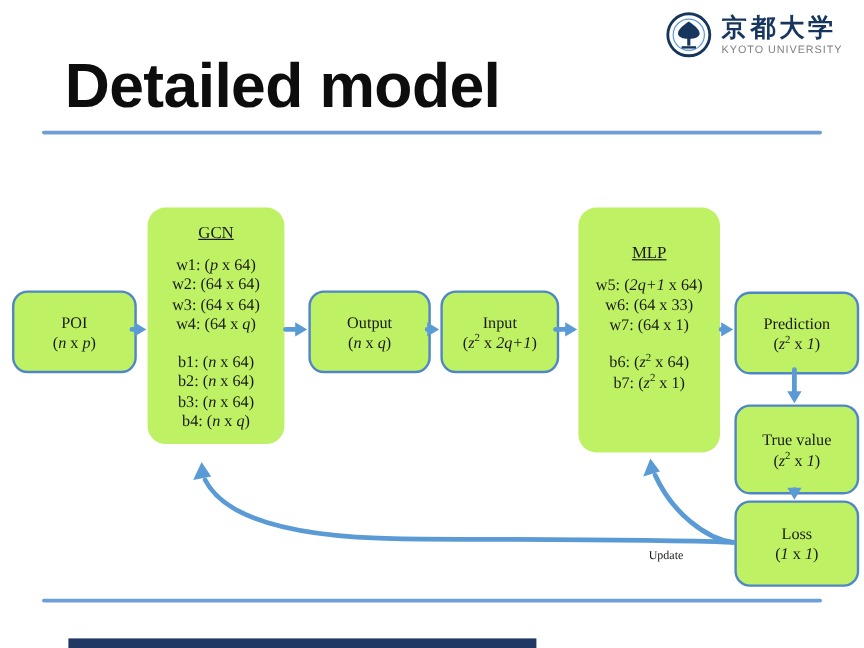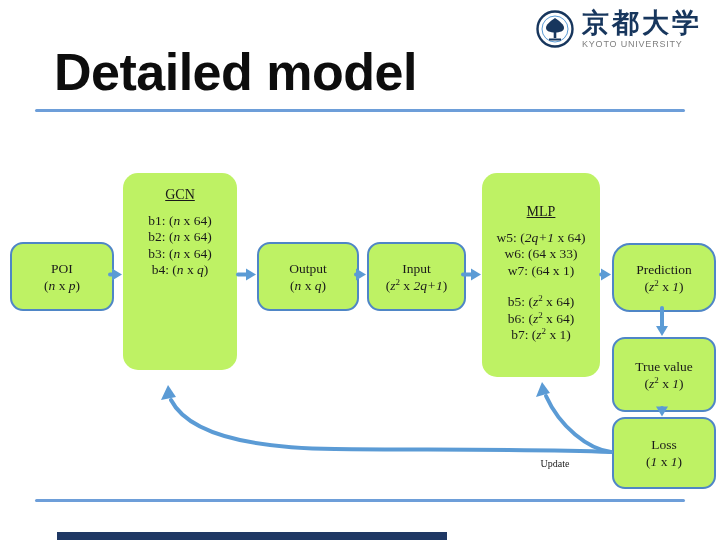--- a/index.html
+++ b/index.html
@@ -13,21 +13,21 @@
     font-family:"Liberation Sans",sans-serif;font-weight:700;
     font-size:52px;line-height:44px;color:#0d0d0d;letter-spacing:-0.5px;
   }
   .rule{position:absolute;left:35px;width:650px;height:3px;background:#6d9ed9;border-radius:2px;}
   .rule.top{top:109px;}
   .rule.bottom{top:499px;}
   .footer-bar{position:absolute;left:57px;top:532px;width:390px;height:8px;background:#1f3864;}
   
   .logo{position:absolute;right:18px;top:9px;display:flex;align-items:center;gap:7px;}
   .logo-text{display:flex;flex-direction:column;line-height:1;}
-  .logo-jp{font-family:"Liberation Serif",serif;font-size:27px;font-weight:700;color:#17365d;letter-spacing:3px;}
+  .logo-jp{font-family:"Liberation Serif",serif;font-size:21px;font-weight:700;color:#17365d;letter-spacing:3px;}
   .logo-en{font-family:"Liberation Sans",sans-serif;font-size:9px;color:#7f7f7f;letter-spacing:0.8px;margin-top:3px;}
   
   .node{
     position:absolute;background:#bef264;border:2.5px solid #4f86c6;border-radius:13px;
     display:flex;flex-direction:column;align-items:center;justify-content:center;
     font-size:13.5px;line-height:17px;text-align:center;
   }
   .panel{
     position:absolute;background:#bef264;border-radius:15px;
     font-size:13.5px;line-height:16.5px;text-align:center;
@@ -61,20 +61,26 @@
   <div class="rule top"></div>
 
   <div class="node" style="left:10px;top:242px;width:100px;height:65px;">
     <div>POI</div>
     <div>(<i>n</i> x <i>p</i>)</div>
   </div>
 
   <div class="panel" style="left:123px;top:173px;width:114px;height:197px;padding-top:14px;box-sizing:border-box;">
     <div class="panel-title">GCN</div>
     <div class="grp">
+      <div>w1: (<i>p</i> x 64)</div>
+      <div>w2: (64 x 64)</div>
+      <div>w3: (64 x 64)</div>
+      <div>w4: (64 x <i>q</i>)</div>
+    </div>
+    <div class="grp">
       <div>b1: (<i>n</i> x 64)</div>
       <div>b2: (<i>n</i> x 64)</div>
       <div>b3: (<i>n</i> x 64)</div>
       <div>b4: (<i>n</i> x <i>q</i>)</div>
     </div>
   </div>
 
   <div class="node" style="left:257px;top:242px;width:98px;height:65px;">
     <div>Output</div>
     <div>(<i>n</i> x <i>q</i>)</div>
@@ -86,27 +92,26 @@
   </div>
 
   <div class="panel" style="left:482px;top:173px;width:118px;height:204px;padding-top:31px;box-sizing:border-box;">
     <div class="panel-title">MLP</div>
     <div class="grp">
       <div>w5: (<i>2q+1</i> x 64)</div>
       <div>w6: (64 x 33)</div>
       <div>w7: (64 x 1)</div>
     </div>
     <div class="grp">
-      <div>b5: (<i>z</i><sup>2</sup> x 64)</div>
       <div>b6: (<i>z</i><sup>2</sup> x 64)</div>
       <div>b7: (<i>z</i><sup>2</sup> x 1)</div>
     </div>
   </div>
 
-  <div class="node" style="left:612px;top:243px;width:100px;height:65px;border-radius:18px;">
+  <div class="node" style="left:612px;top:243px;width:100px;height:65px;">
     <div>Prediction</div>
     <div>(<i>z</i><sup>2</sup> x <i>1</i>)</div>
   </div>
 
   <div class="node" style="left:612px;top:337px;width:100px;height:71px;">
     <div>True value</div>
     <div>(<i>z</i><sup>2</sup> x <i>1</i>)</div>
   </div>
 
   <div class="node" style="left:612px;top:417px;width:100px;height:68px;">

